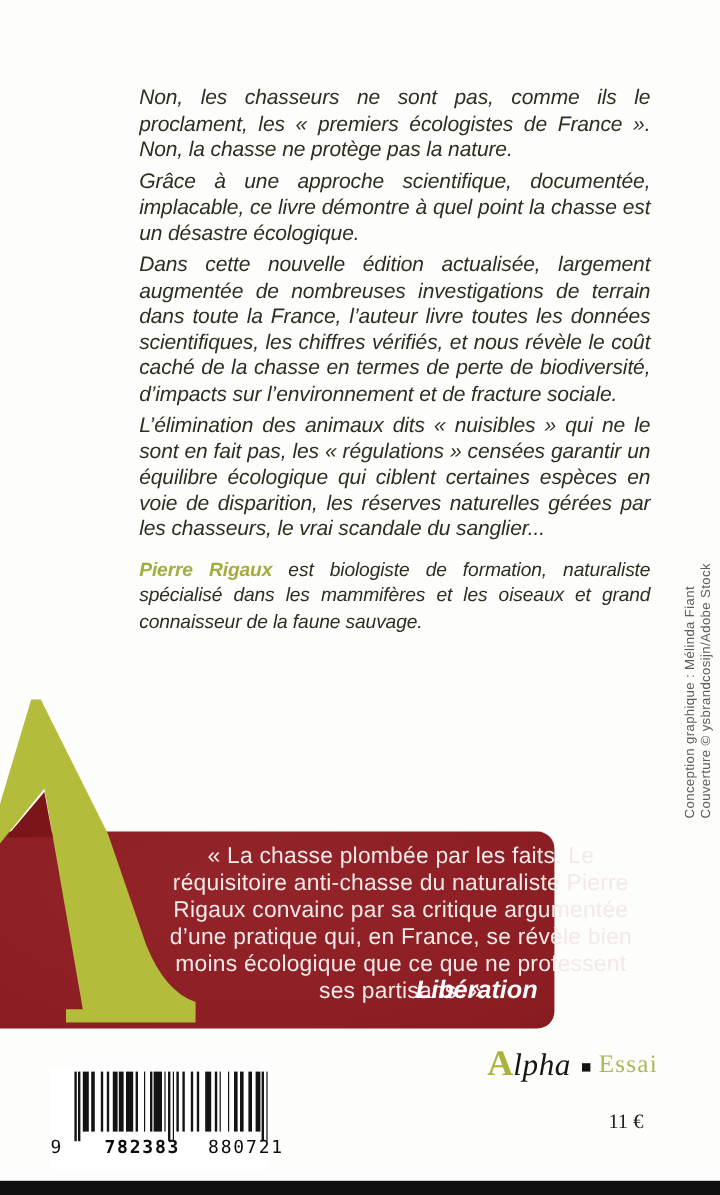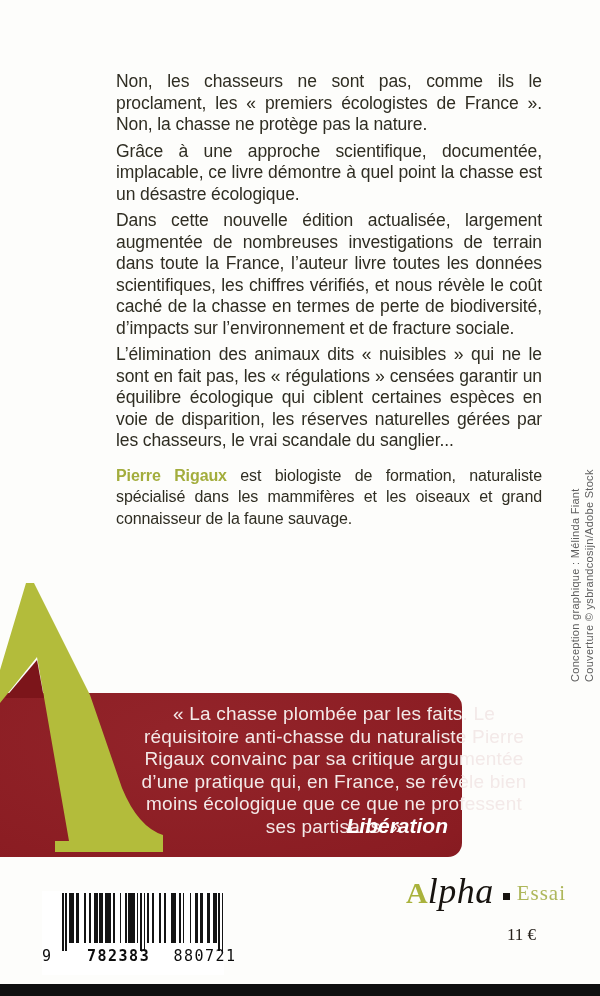--- a/index.html
+++ b/index.html
@@ -1,21 +1,21 @@
 <!DOCTYPE html>
 <html><head>
 <meta charset="utf-8">
 <style>
   html,body{margin:0;padding:0;background:#e9e9e9;}
   .cover{position:relative;width:600px;height:996px;background:#fdfdfb;overflow:hidden;
          font-family:"Liberation Sans",sans-serif;}
   
   .copy{position:absolute;left:116px;top:71px;width:426px;color:#2f2d22;
         font-size:17.5px;line-height:21.5px;text-align:justify;letter-spacing:-0.1px;}
-  .copy p{margin:0 0 5px 0;}
+  .copy p{margin:0 0 5px 0;font-style:italic;}
   .bio{margin-top:13px !important;font-size:16px;line-height:21.5px;}
   .bio .name{color:#a3ad3d;font-weight:bold;}
   
   .credit{position:absolute;transform:rotate(-90deg);transform-origin:left top;
           font-size:11px;color:#5e5e5e;letter-spacing:0.3px;white-space:nowrap;}
   .c1{left:569px;top:682px;}
   .c2{left:583px;top:682px;}
   
   .banner{position:absolute;left:0;top:693px;width:462px;height:164px;
           border-radius:0 14px 14px 0;z-index:1;
@@ -25,21 +25,21 @@
   .source{position:absolute;right:14px;top:121px;margin:0;color:#ffffff;
           font-size:21px;font-weight:bold;font-style:italic;}
   
   .alpha{position:absolute;left:0;top:580px;width:170px;height:280px;z-index:2;}
   
   .isbn{position:absolute;left:47px;top:869px;font-family:"Liberation Serif",serif;
         font-size:17px;color:#1d1913;letter-spacing:0.4px;}
   .isbn .val{margin-left:8px;}
   .brand{position:absolute;left:406px;top:870px;white-space:nowrap;}
   .brand .a1{color:#a9b23b;font-family:"Liberation Serif",serif;font-size:30px;font-weight:bold;}
-  .brand .a2{color:#17130f;font-family:"Liberation Serif",serif;font-style:italic;font-size:36px;letter-spacing:0.5px;}
+  .brand .a2{color:#17130f;font-family:"Liberation Serif",serif;font-style:italic;font-size:26px;letter-spacing:0.5px;}
   .brand .bullet{display:inline-block;width:7px;height:7px;background:#17130f;margin:0 7px 4px 9px;vertical-align:middle;}
   .brand .essai{color:#aeb75a;font-family:"Liberation Serif",serif;font-size:21px;letter-spacing:1px;vertical-align:3px;}
   .barcode{position:absolute;left:42px;top:891px;width:182px;height:84px;background:#ffffff;}
   #bars{position:absolute;left:20px;top:2px;width:162px;height:60px;}
   #bars .bar{position:absolute;top:0;background:#141414;}
   .bcd{position:absolute;font-family:"DejaVu Sans Mono",monospace;font-size:15px;color:#0c0c0c;
        letter-spacing:1.5px;top:56px;background:transparent;}
   .d9{left:0px;}
   .dL{left:45px;width:76px;text-align:left;font-weight:bold;}
   .dR{left:125px;width:76px;text-align:center;}

